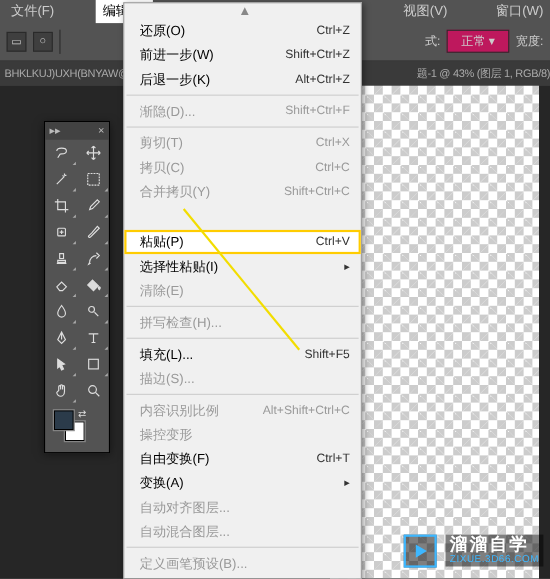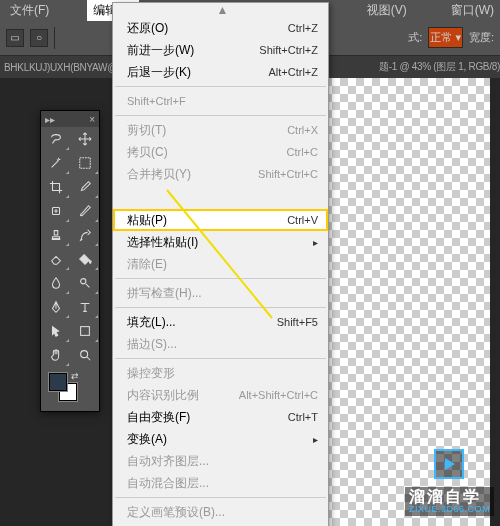--- a/index.html
+++ b/index.html
@@ -6,21 +6,21 @@
     body { width: 500px; height: 526px; background: #535353; overflow: hidden; position: relative; }
 
     
     .menubar { height: 20px; background: #535353; display: flex; align-items: center; padding-left: 4px; font-size: 12px; color: #ccc; gap: 32px; }
     .menubar > span { padding: 2px 6px; cursor: default; }
     .menubar .active { background: #fff; color: #000; }
 
     
     .options { height: 36px; background: #535353; border-bottom: 1px solid #2a2a2a; display: flex; align-items: center; padding: 0 6px; font-size: 11px; color: #ccc; gap: 6px; }
     .opt-icon { width: 18px; height: 18px; background: #3f3f3f; border: 1px solid #2a2a2a; display:flex;align-items:center;justify-content:center;color:#ccc;font-size:10px; }
-    .opt-sel { background:#c2410c; border:1px solid #2a2a2a; padding:2px 1px; font-size:11px; color:#ccc; }
+    .opt-sel { background:#be185d; border:1px solid #2a2a2a; padding:2px 12px; font-size:11px; color:#ccc; }
     .opt-sep { width:1px; height:22px; background:#2a2a2a; }
 
     
     .tabs { height: 22px; background: #3a3a3a; display: flex; align-items: center; font-size: 10px; color: #aaa; padding-left: 4px; letter-spacing: -0.3px; }
     .tabs span { white-space: nowrap; overflow:hidden; }
 
     
     .canvas-area { position: absolute; left: 0; top: 78px; right: 0; bottom: 0; background: #262626; }
     .checker { position: absolute; left: 300px; top: 0; width: 190px; height: 448px;
       background-image:
@@ -55,21 +55,21 @@
     .menu-row .shortcut { color:#333; font-size:11px;text-align:right; }
     .menu-row.disabled .shortcut { color:#999; }
     .menu-row .sub { color:#333; font-size:10px; }
     .menu-sep { height:1px; background:#ccc; margin: 3px 2px; }
 
     
     .callout { position:absolute; left:162px; top:190px; width:110px; height:128px; z-index: 101; pointer-events:none; overflow: visible; }
     .callout line { stroke:#f2dd00; stroke-width:2; }
 
     
-    .wm { position:absolute; right:6px; bottom:10px; display:flex; align-items:center; gap:8px; background: rgba(0,0,0,0); color:#fff;flex-direction:column; }
+    .wm { position:absolute; right:6px; bottom:10px; display:flex; align-items:flex-start; gap:8px; background: rgba(0,0,0,0); color:#fff; }
     .wm-play { width:30px; height:30px; border:2px solid #3db7ff; display:flex;align-items:center;justify-content:center; background: rgba(0,0,0,.5); }
     .wm-play::before { content:""; width:0;height:0;border-left:10px solid #3db7ff;border-top:6px solid transparent;border-bottom:6px solid transparent; margin-left:2px; }
     .wm-text { display:flex; flex-direction:column; line-height:1; align-items:flex-start; background: rgba(0,0,0,.5); padding: 2px 4px; }
     .wm-cn { font-size:16px; font-weight:bold; letter-spacing:2px; }
     .wm-en { font-size:9px; color:#3db7ff; letter-spacing:.5px; }
   </style>
 </head>
 <body>
 
 <div class="menubar">
@@ -247,20 +247,21 @@
     <div class="menu-row">
       <span class="label">前进一步(W)</span>
       <span class="shortcut">Shift+Ctrl+Z</span>
     </div>
     <div class="menu-row">
       <span class="label">后退一步(K)</span>
       <span class="shortcut">Alt+Ctrl+Z</span>
     </div>
     <div class="menu-sep"></div>
     <div class="menu-row disabled">
+      <span class="label">渐隐(D)...</span>
       <span class="shortcut">Shift+Ctrl+F</span>
     </div>
     <div class="menu-sep"></div>
     <div class="menu-row disabled">
       <span class="label">剪切(T)</span>
       <span class="shortcut">Ctrl+X</span>
     </div>
     <div class="menu-row disabled">
       <span class="label">拷贝(C)</span>
       <span class="shortcut">Ctrl+C</span>
@@ -287,25 +288,25 @@
     <div class="menu-sep"></div>
     <div class="menu-row">
       <span class="label">填充(L)...</span>
       <span class="shortcut">Shift+F5</span>
     </div>
     <div class="menu-row disabled">
       <span class="label">描边(S)...</span>
     </div>
     <div class="menu-sep"></div>
     <div class="menu-row disabled">
-      <span class="label">操控变形</span>
-    </div>
-    <div class="menu-row disabled">
       <span class="label">内容识别比例</span>
       <span class="shortcut">Alt+Shift+Ctrl+C</span>
+    </div>
+    <div class="menu-row disabled">
+      <span class="label">操控变形</span>
     </div>
     <div class="menu-row">
       <span class="label">自由变换(F)</span>
       <span class="shortcut">Ctrl+T</span>
     </div>
     <div class="menu-row">
       <span class="label">变换(A)</span>
       <span class="sub">▸</span>
     </div>
     <div class="menu-row disabled">

